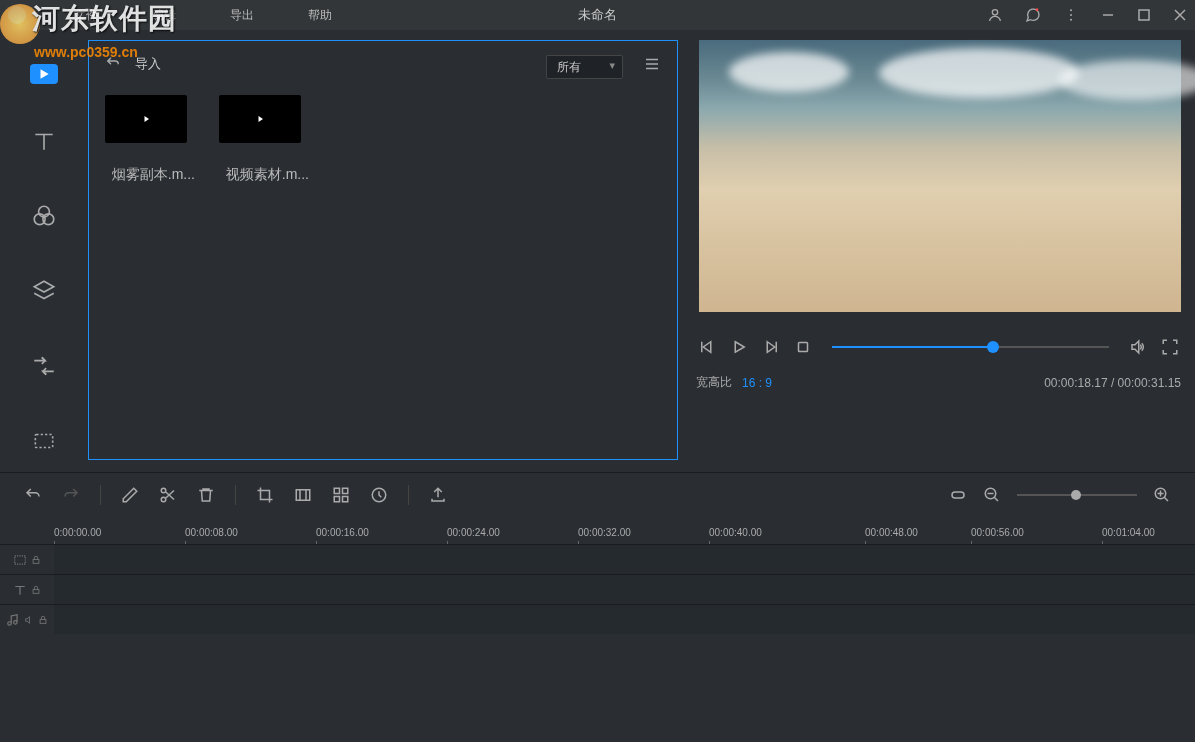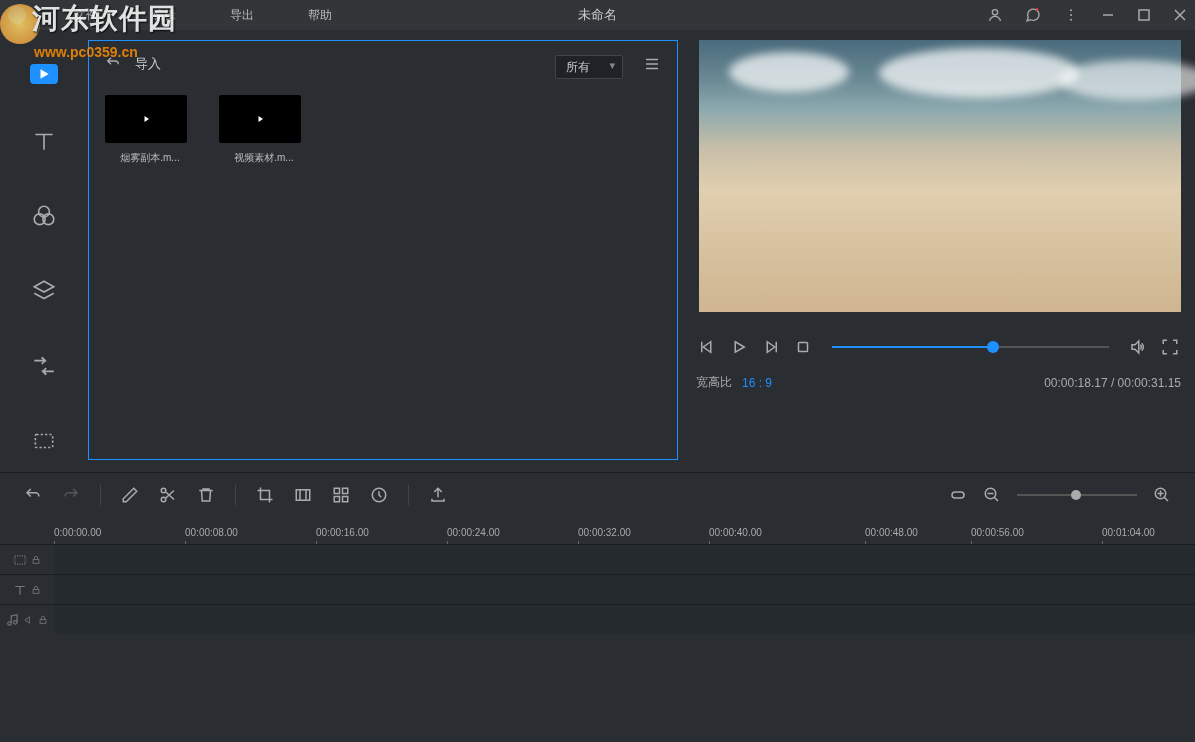--- a/index.html
+++ b/index.html
@@ -23,29 +23,29 @@
 
 .main { display: flex; height: 430px; }
 .sidebar { width: 88px; background: #2a2e33; display: flex; flex-direction: column; align-items: center; padding-top: 34px; gap: 38px; }
 .sidebar .tab { width: 44px; height: 44px; display: flex; align-items: center; justify-content: center; cursor: pointer; border-radius: 4px; }
 .sidebar .tab.active { background: #1e90ff; width: 28px; height: 24px; border-radius: 4px; }
 .media-panel { flex: 0 0 590px; border: 1px solid #1e90ff; margin: 10px 0 0 0; padding: 14px 16px; position: relative; }
 .media-top { display: flex; gap: 8px; margin-bottom: 16px; }
 .media-top .undo { margin-right: 6px; }
 .media-top .import { font-size: 13px; color: #ccc; cursor: pointer; }
 .media-top .spacer { flex: 1; }
-.media-top select { background: #1f2226; color: #ccc; border: 1px solid #444; padding: 4px 32px 4px 10px; font-size: 12px; appearance: none; border-radius: 2px; }
+.media-top select { background: #1f2226; color: #ccc; border: 1px solid #444; padding: 4px 41px 4px 10px; font-size: 12px; appearance: none; border-radius: 2px; }
 .media-top .select-wrap { position: relative; }
 .media-top .select-wrap::after { content: "▾"; position: absolute; right: 8px; top: 4px; color: #888; pointer-events: none; font-size: 11px; }
 .media-top .list-icon { margin-left: 12px; cursor: pointer; }
 .media-items { display: flex; gap: 24px; }
 .media-item { width: 90px; text-align: center; cursor: pointer; }
 .media-item .thumb { width: 82px; height: 48px; background: #000; position: relative; border-radius: 2px; overflow: hidden; }
 .media-item .thumb .play { position: absolute; top: 50%; left: 50%; transform: translate(-50%,-50%); }
-.media-item .label { font-size: 10px; color: #bbb; margin-top: 8px; white-space: nowrap; overflow: hidden; text-overflow: ellipsis; }
+.media-item .label { font-size: 14px; color: #bbb; margin-top: 23px; white-space: nowrap; overflow: hidden; text-overflow: ellipsis; text-align: right; }
 .thumb-smoke { background: linear-gradient(135deg,#1a1a1a 0%,#2b4a6b 40%,#7ba3c4 60%,#fff 80%,#e8e8e8 100%); }
 .thumb-sky { background: linear-gradient(180deg,#5a7a8a 0%,#9ab5bd 25%,#d4c9b0 45%,#e6d5b8 70%,#d9c4a5 100%); }
 
 
 .preview { flex: 1; padding: 10px 14px 0 18px; }
 .preview-video { width: 482px; height: 272px; background: linear-gradient(180deg,#4a6b7d 0%,#6b8a94 15%,#8ba8ae 25%,#c8bfa8 40%,#e0cfb0 55%,#d8c3a0 75%,#cfb590 100%); position: relative; margin-left: auto; }
 .preview-controls { display: flex; align-items: center; gap: 14px; margin-top: 26px; padding: 0 2px; }
 .preview-controls svg { cursor: pointer; }
 .preview-slider { flex: 1; height: 2px; background: #555; position: relative; margin: 0 6px; }
 .preview-slider .fill { position: absolute; left: 0; top: 0; height: 2px; background: #1e90ff; width: 58%; }

